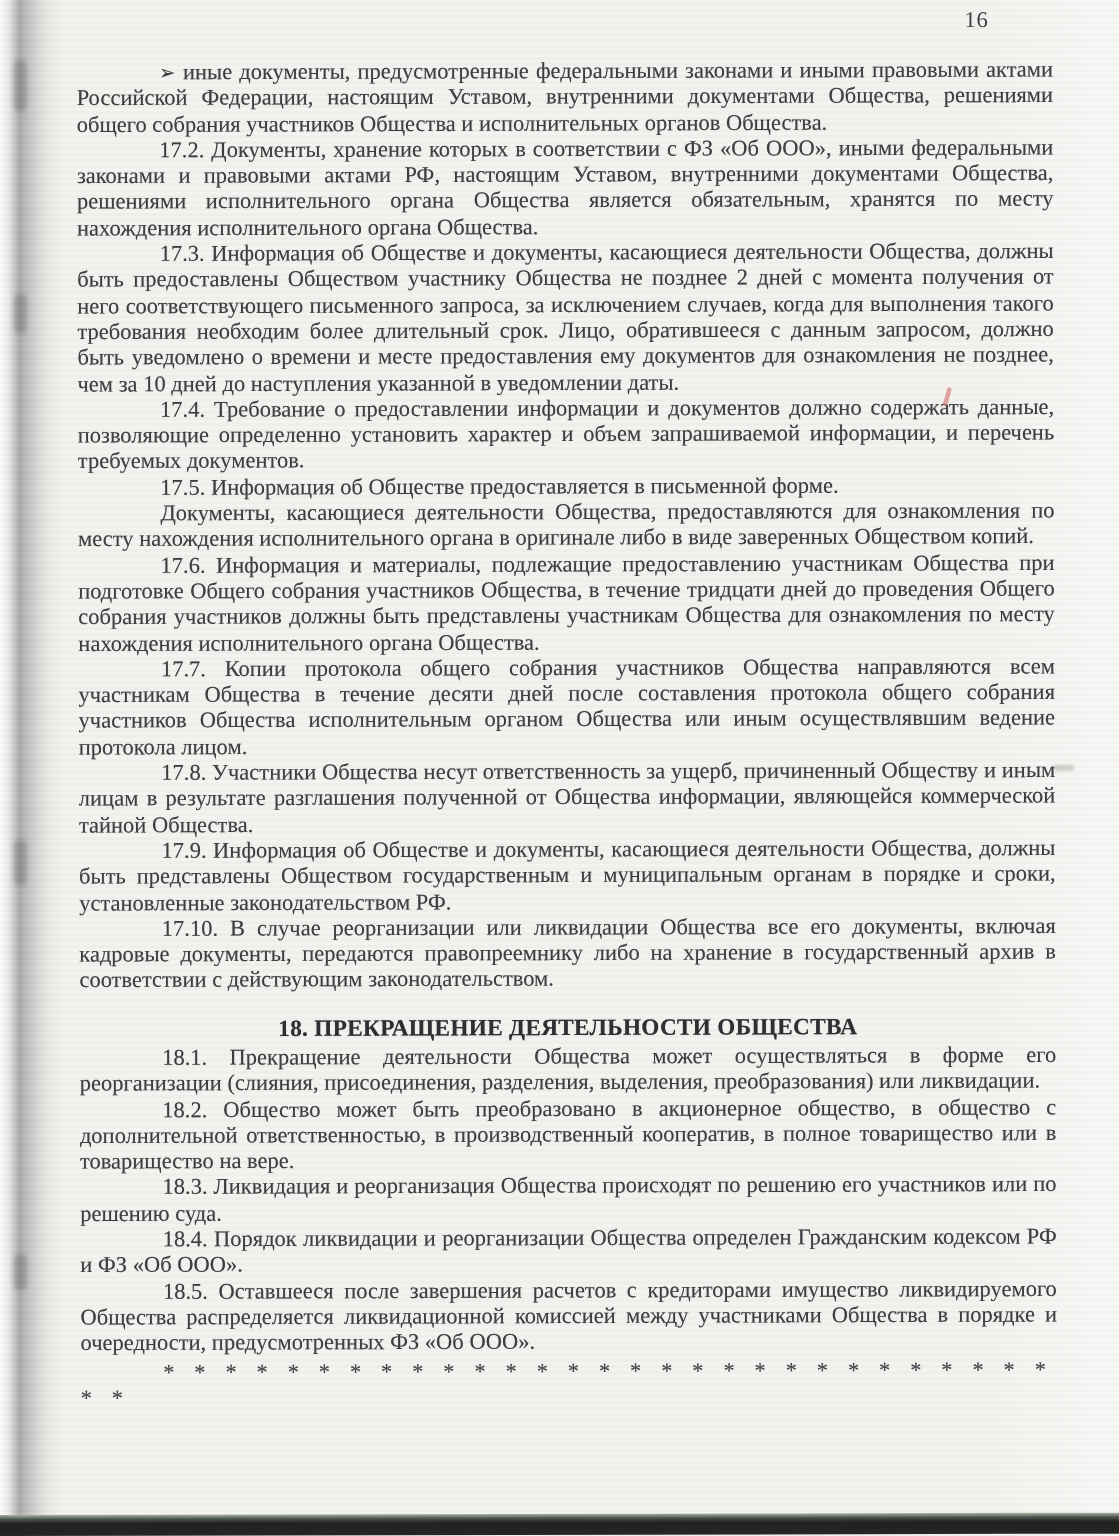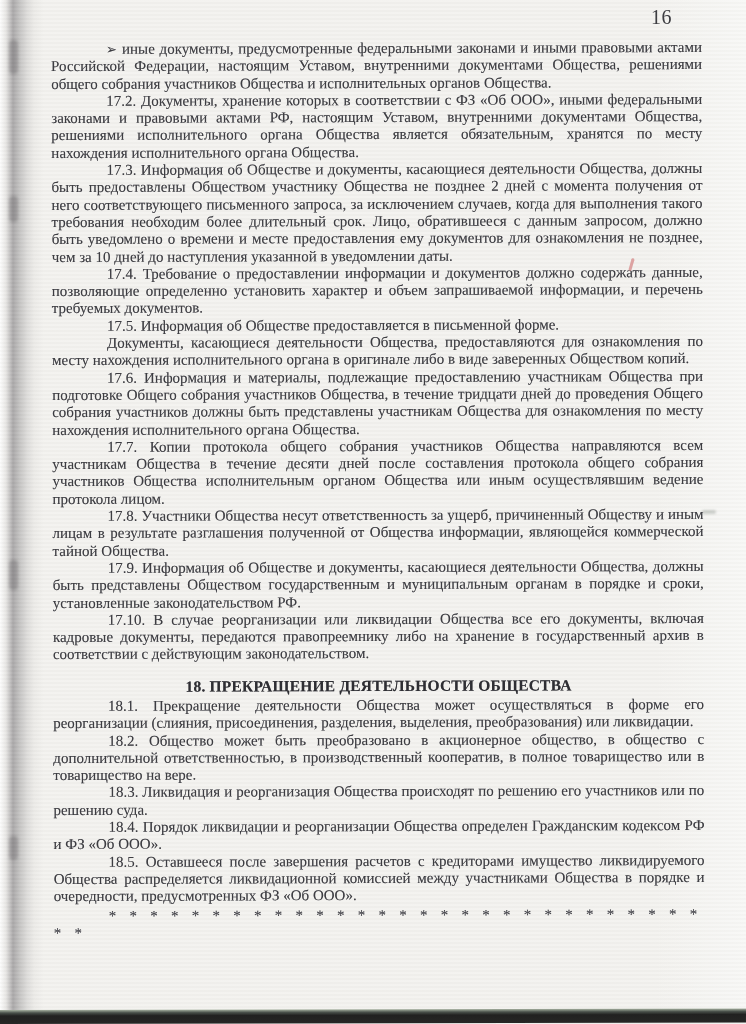--- a/index.html
+++ b/index.html
@@ -34,22 +34,22 @@
   .nub2{top:196px;height:26px;}
   .nub3{top:560px;height:30px;}
   .nub4{top:836px;height:24px;}
   
   .bottom-band{
     position:absolute;left:0;right:0;bottom:0;height:14px;
     background:linear-gradient(180deg,#a8b3a2 0,#49504a 3px,var(--band-color) 6px,#262625 100%);
     transform:rotate(-0.12deg);transform-origin:left bottom;
   }
   .page-number{
-    position:absolute;top:6px;right:74px;
-    font-size:20px;color:var(--text-color);letter-spacing:.5px;
+    position:absolute;top:6px;right:87px;
+    font-size:15px;color:var(--text-color);letter-spacing:.5px;
   }
   .content{
     position:absolute;left:51px;top:39px;width:651px;
     transform:rotate(-0.18deg);transform-origin:top right;
     color:var(--text-color);
     font-size:15px;line-height:17.3px;
   }
   .content p{margin:0;}
   p.body{
     text-align:justify;text-indent:55px;

